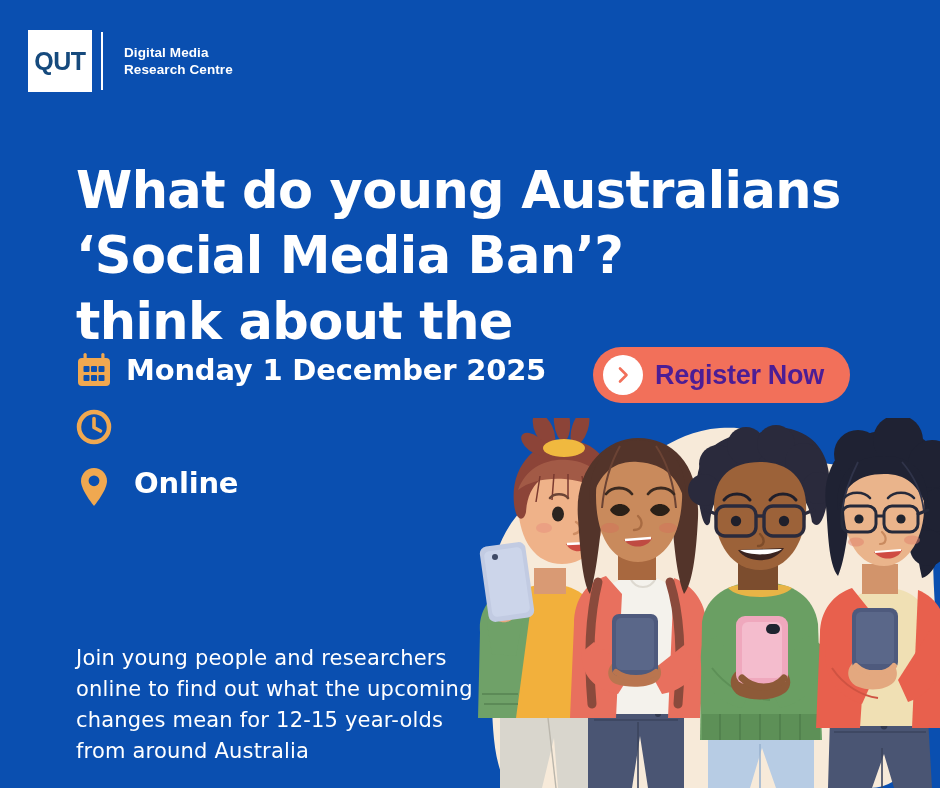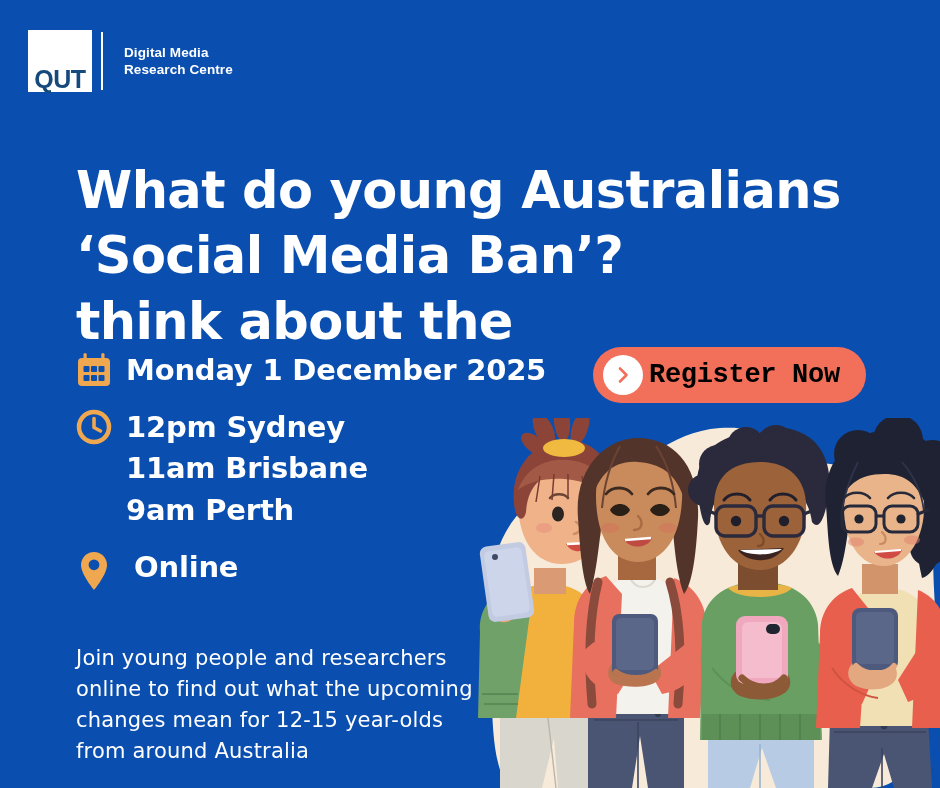--- a/index.html
+++ b/index.html
@@ -23,21 +23,21 @@
     top: 30px;
     display: flex;
     align-items: stretch;
     height: 62px;
   }
   .qut-mark {
     width: 64px;
     height: 62px;
     background: #ffffff;
     display: flex;
-    align-items: flex-end;
+    align-items: center;
     justify-content: center;
     box-sizing: border-box;
   }
   .qut-mark-text {
     color: #164a7d;
     font-family: "Liberation Sans", sans-serif;
     font-weight: 700;
     font-size: 25px;
     letter-spacing: -0.5px;
     line-height: 1;
@@ -126,26 +126,26 @@
     width: 40px;
     height: 40px;
     border-radius: 50%;
     background: #ffffff;
     display: flex;
     align-items: center;
     justify-content: center;
     flex: 0 0 40px;
   }
   .register-label {
-    color: #000000;
-    font-family: Liberation Mono, monospace;
+    color: #4c1d95;
+    font-family: Liberation Sans, sans-serif;
     font-weight: 700;
     font-size: 27px;
     letter-spacing: -0.3px;
-    margin-left: 6px;
+    margin-left: 12px;
     white-space: nowrap;
   }
 
   
   .body-copy {
     position: absolute;
     left: 76px;
     top: 622px;
     width: 400px;
     color: #ffffff;
@@ -208,23 +208,20 @@
       <span class="info-text">Monday 1 December 2025</span>
     </div>
 
     <div class="info-row time">
       <span class="info-icon">
         <svg width="40" height="40" viewBox="0 0 40 40" aria-hidden="true">
           <circle cx="20" cy="20" r="15" fill="none" stroke="#f0a850" stroke-width="4.5"></circle>
           <path d="M20 11.5 L20 20.5 L26.5 24" fill="none" stroke="#f0a850" stroke-width="3.6" stroke-linecap="round" stroke-linejoin="round"></path>
         </svg>
       </span>
-      <span class="info-text">12pm Sydney
-11am Brisbane
-9am Perth</span>
     </div>
 
     <div class="info-row loc">
       <span class="info-icon">
         <svg width="40" height="44" viewBox="0 0 40 44" aria-hidden="true">
           <path d="M20 3 C12.8 3 7 8.8 7 16 C7 25.5 20 41 20 41 C20 41 33 25.5 33 16 C33 8.8 27.2 3 20 3 Z" fill="#f0a850"></path>
           <circle cx="20" cy="15.8" r="5.4" fill="#0a4fb0"></circle>
         </svg>
       </span>
       <span class="info-text">Online</span>

